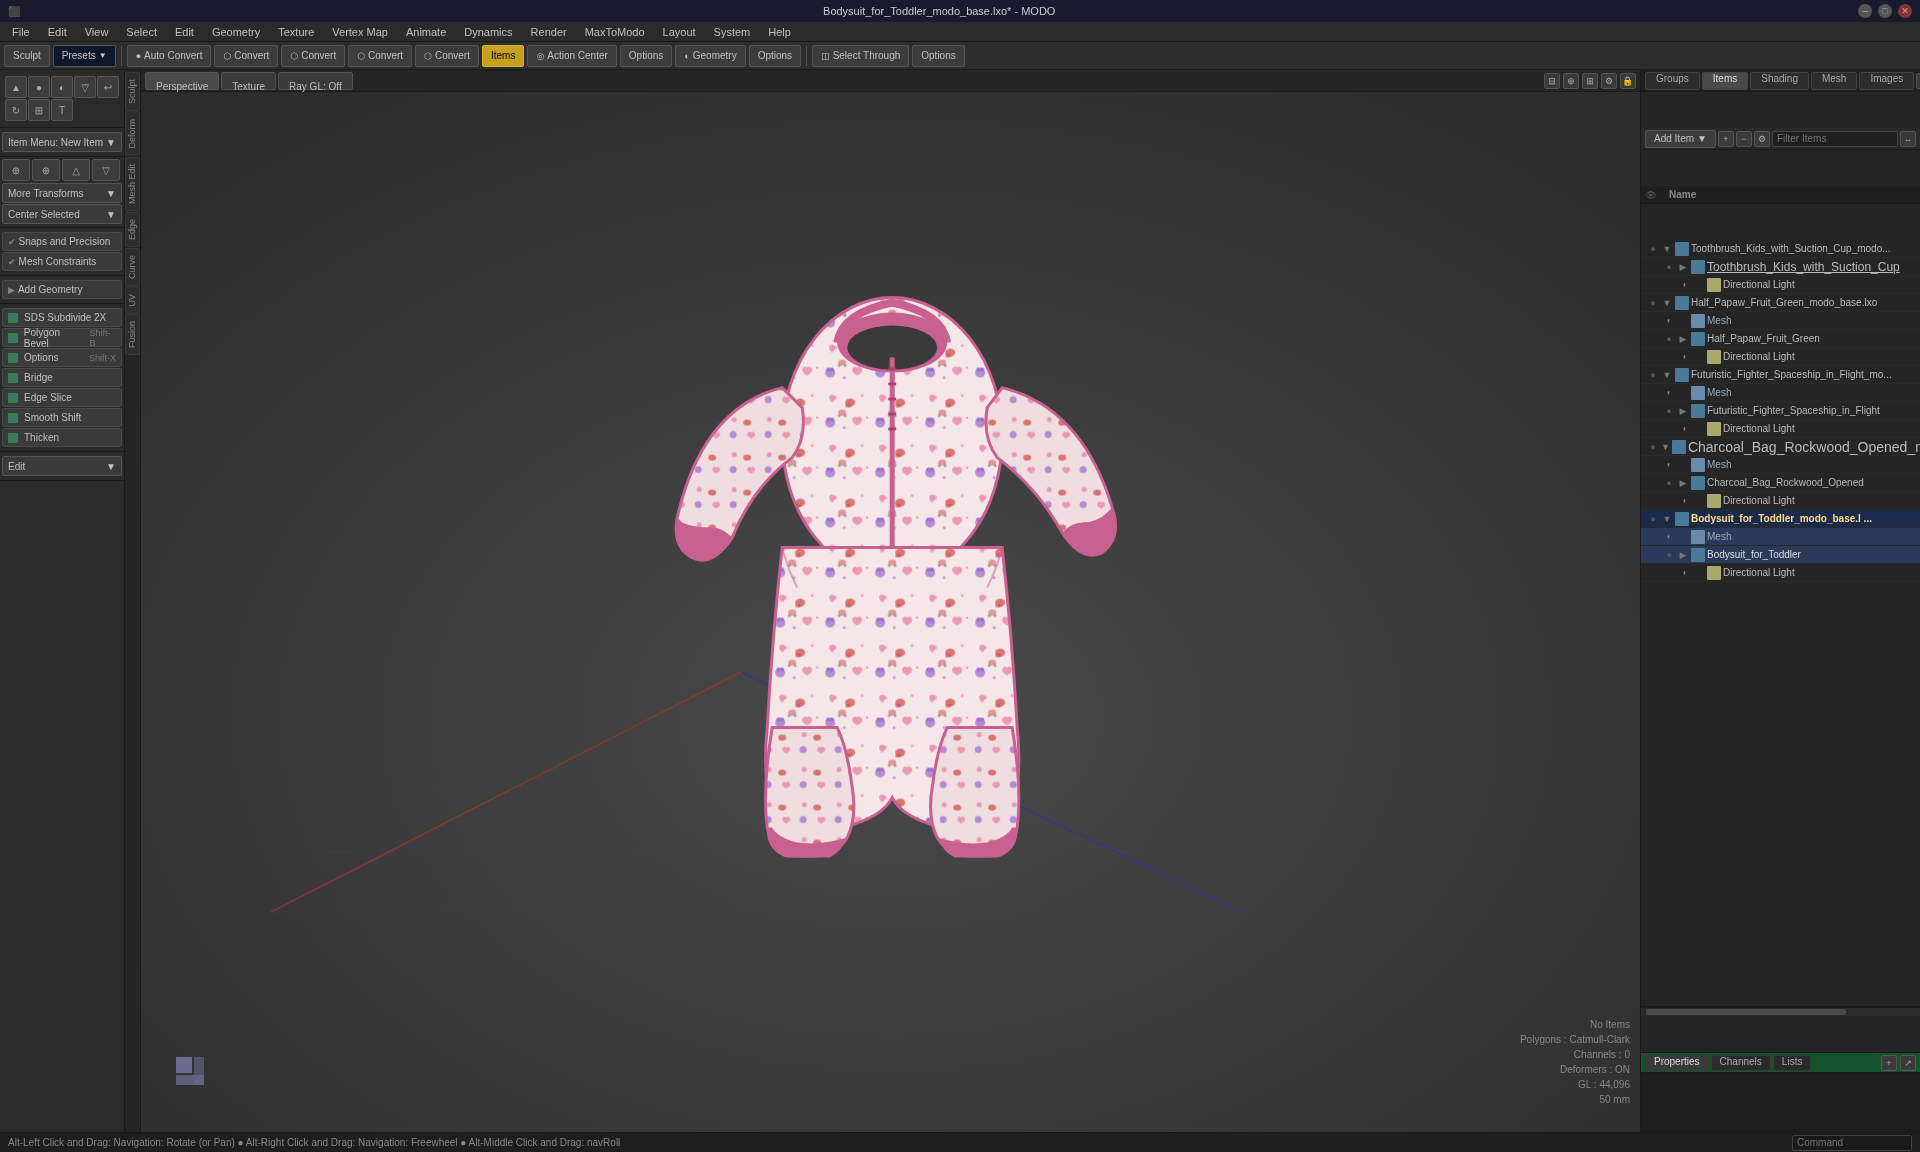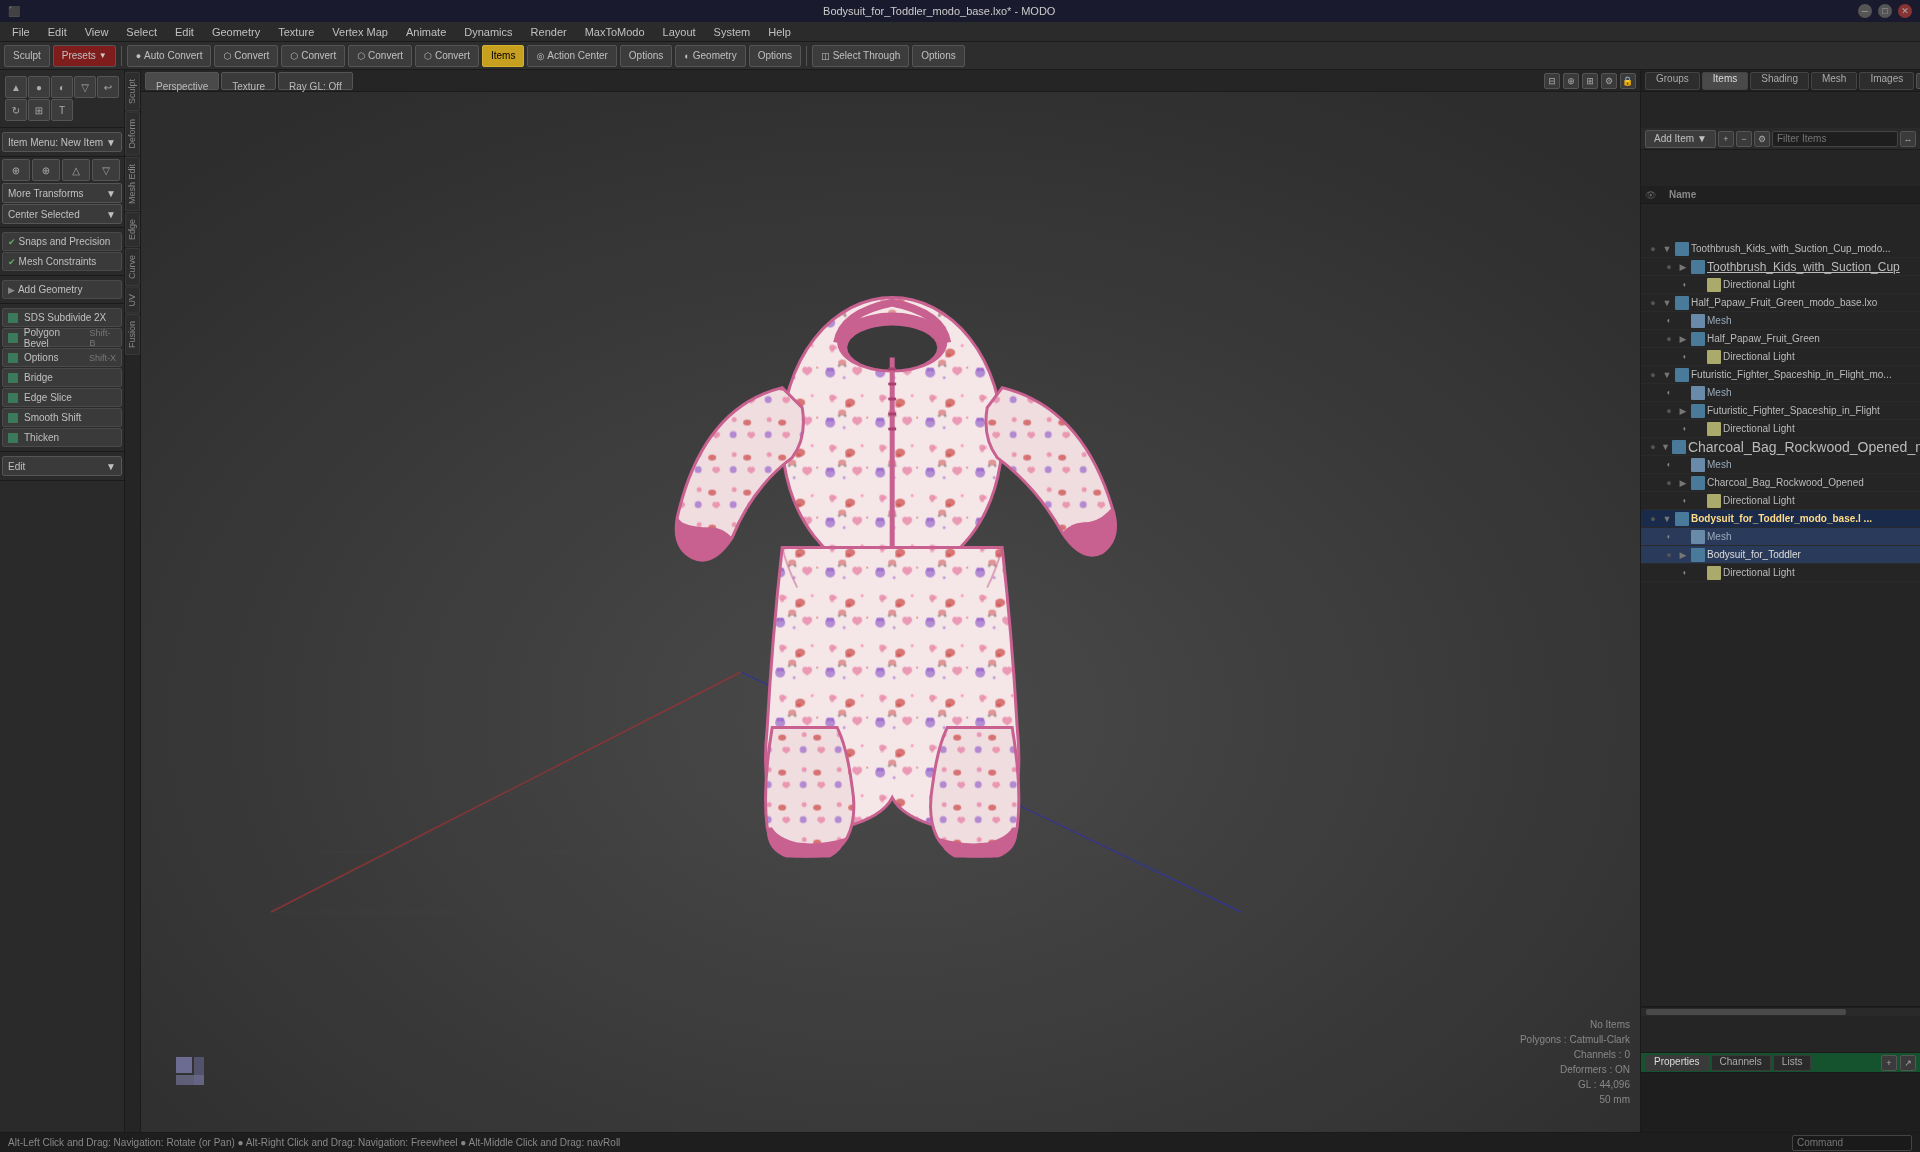--- a/index.html
+++ b/index.html
@@ -213,21 +213,21 @@
   <span class="menu-item">Dynamics</span>
   <span class="menu-item">Render</span>
   <span class="menu-item">MaxToModo</span>
   <span class="menu-item">Layout</span>
   <span class="menu-item">System</span>
   <span class="menu-item">Help</span>
 </div>
 
 <div id="toolbar">
   <div class="toolbar-btn">Sculpt</div>
-  <div class="toolbar-btn" style="background:#7f1d1d;">
+  <div class="toolbar-btn" style="background:#0f172a;">
     <span>Presets</span>
     <span style="font-size:8px; color:#ccc;">▼</span>
   </div>
   <div class="toolbar-separator"></div>
   <div class="toolbar-btn">
     <span style="font-size:9px;">●</span>
     <span>Auto Convert</span>
   </div>
   <div class="toolbar-btn">
     <span style="font-size:9px;">⬡</span>

